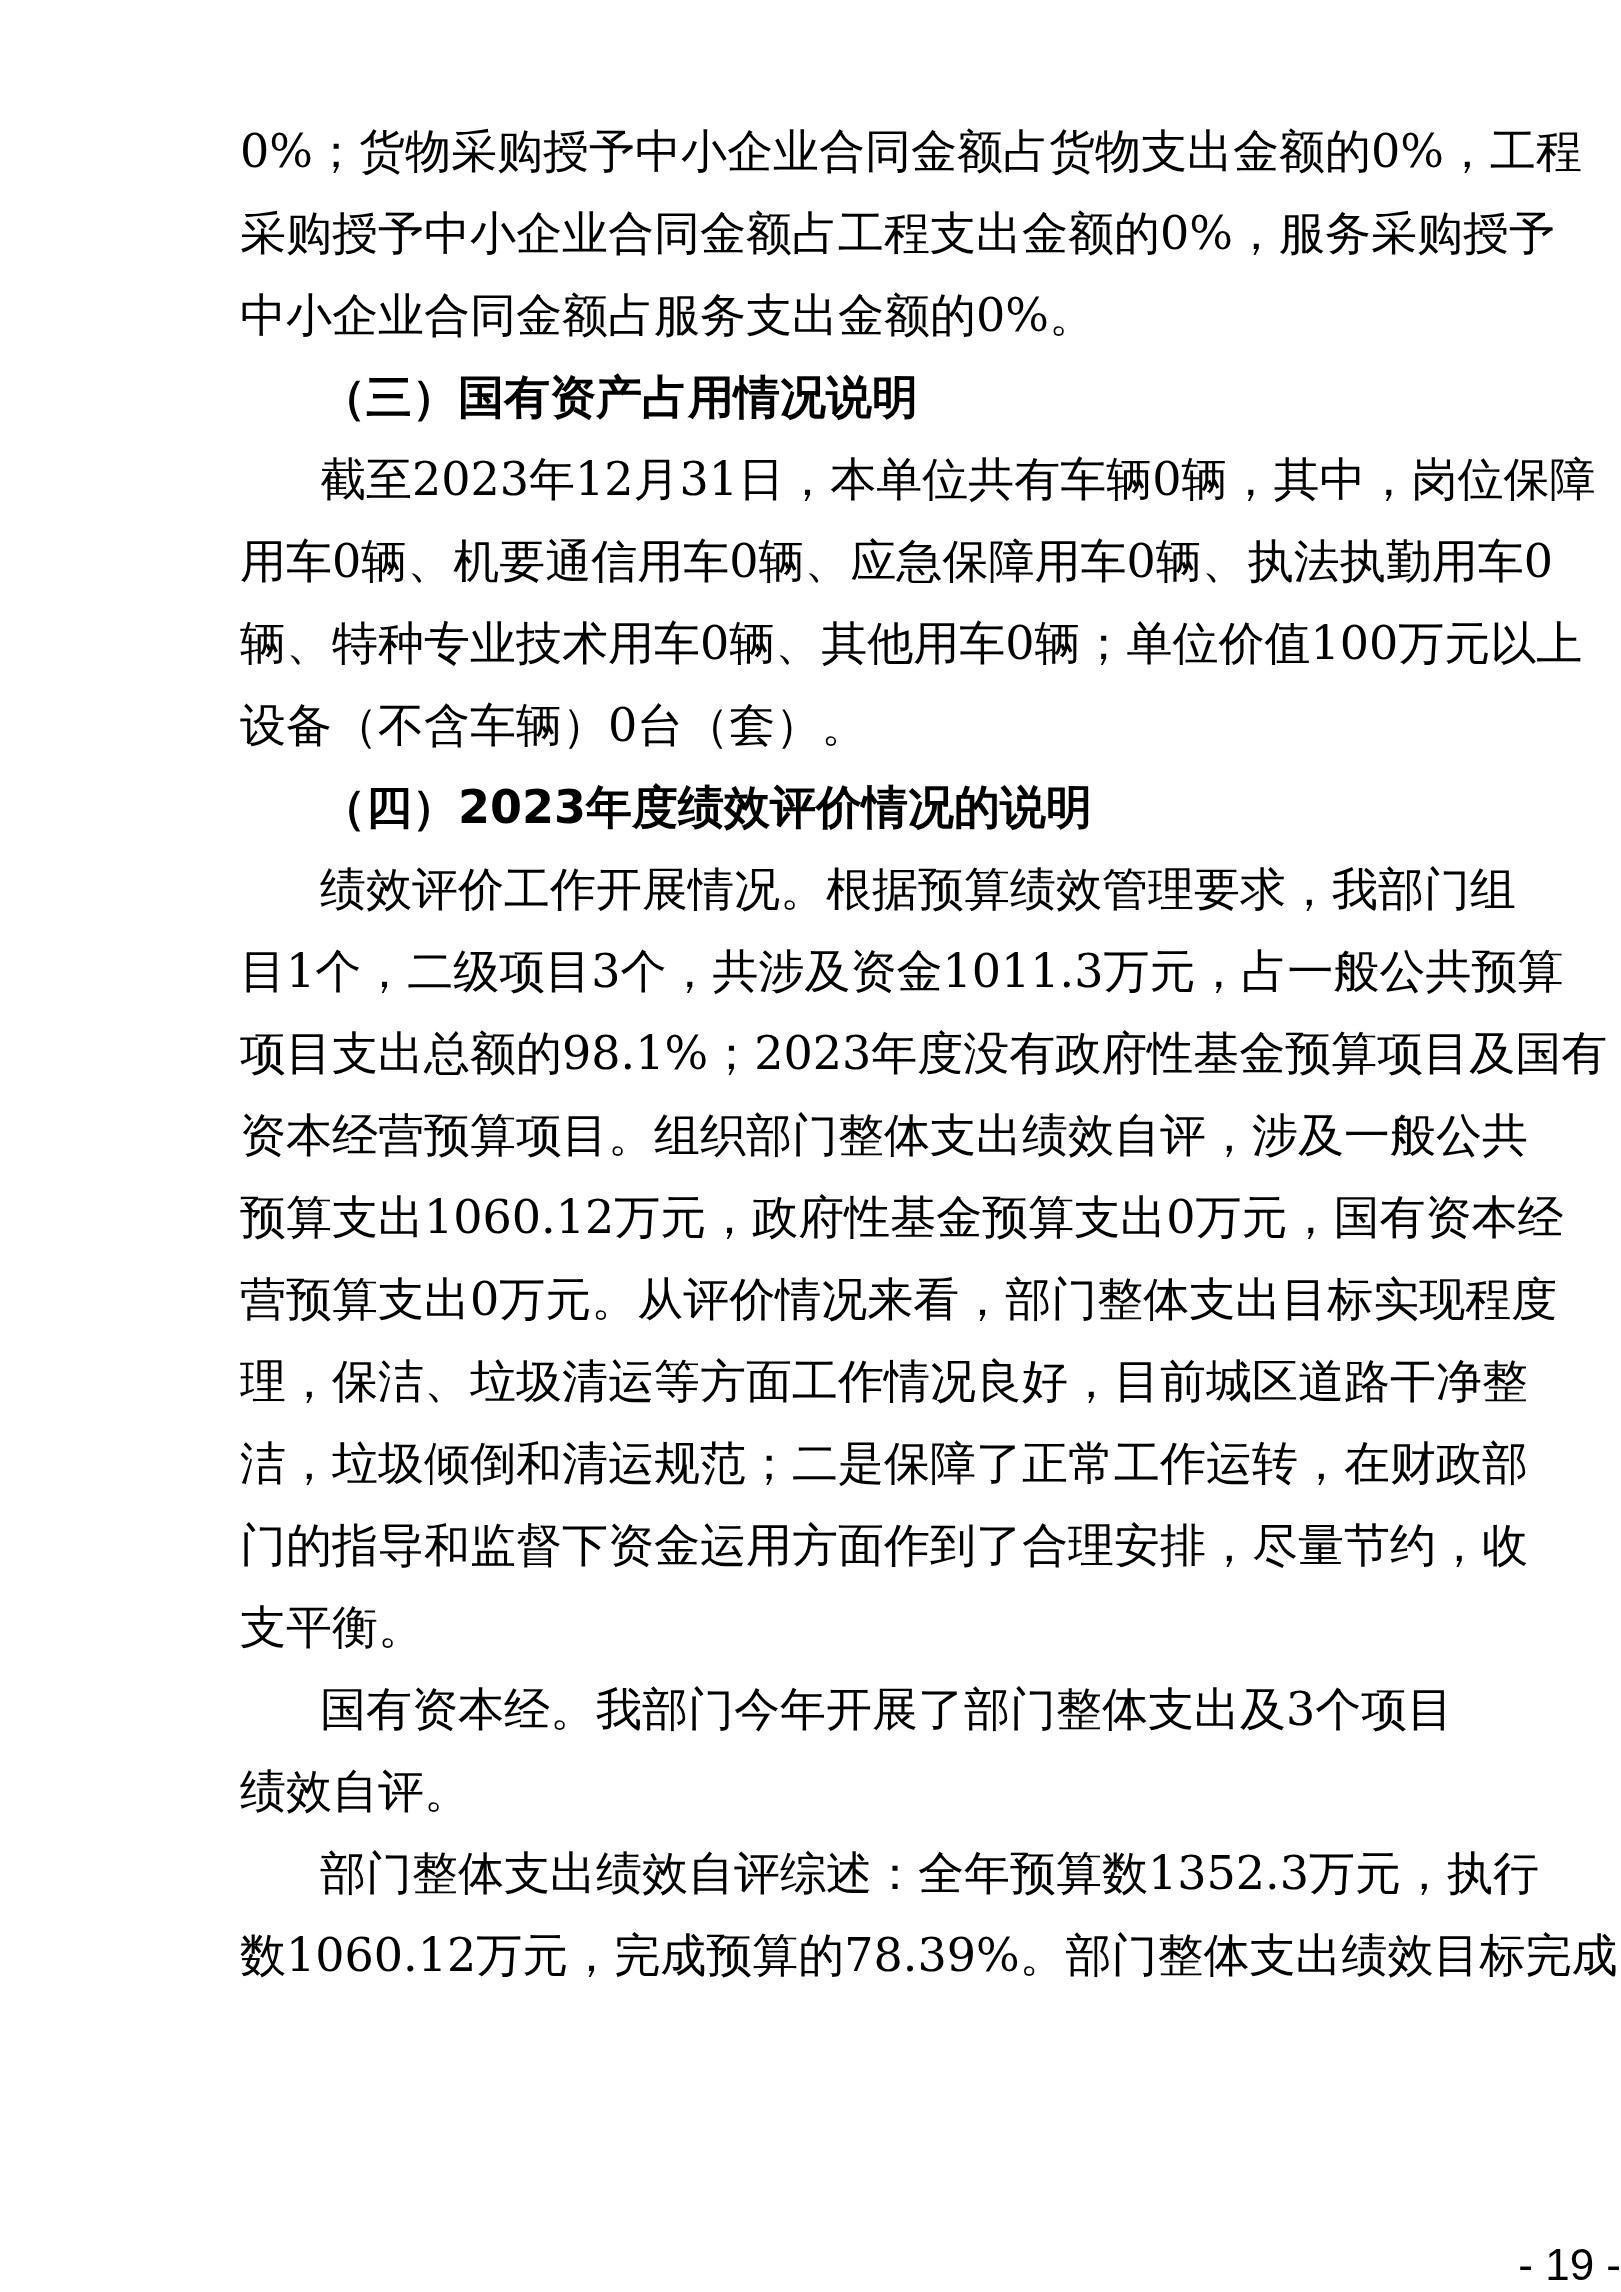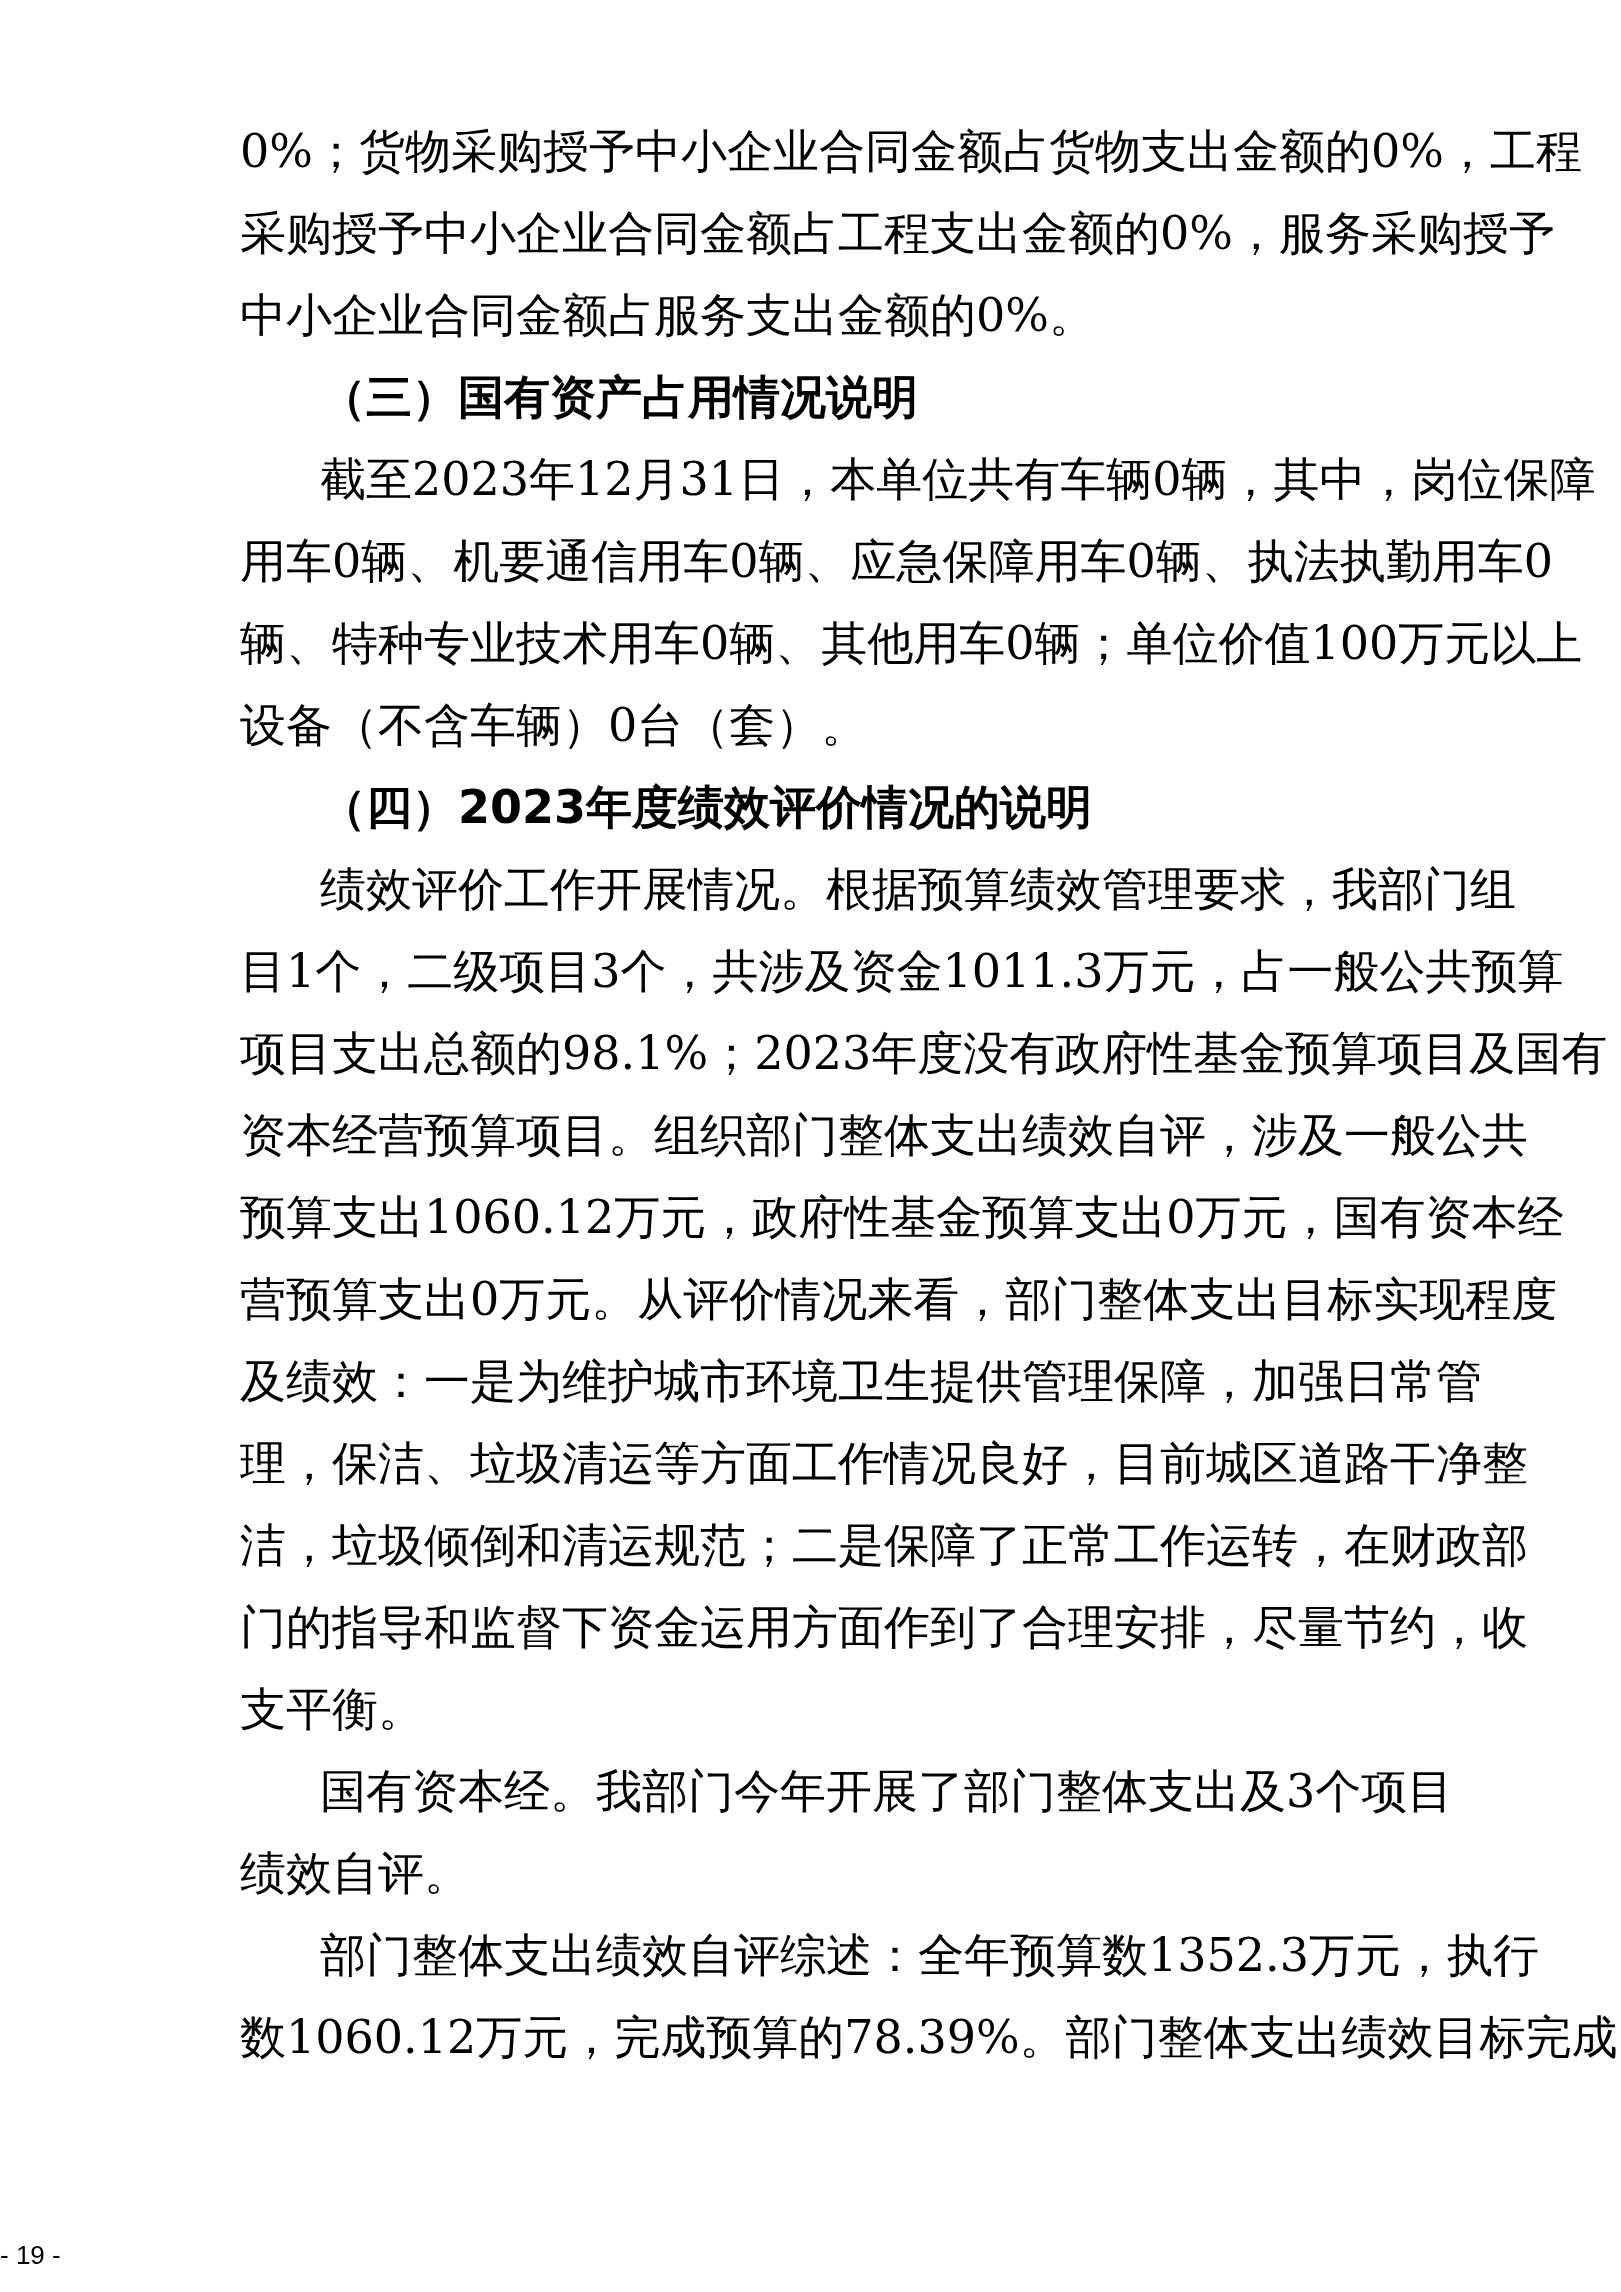--- a/index.html
+++ b/index.html
@@ -5,43 +5,42 @@
   html, body { margin:0; padding:0; background:#ffffff; }
   body { width:1621px; height:2293px; position:relative; overflow:hidden;
          font-family:"DejaVu Serif","Liberation Serif",serif; color:#000; }
   .page { position:absolute; left:240px; top:110px; width:1164px; }
   .line { height:82px; line-height:82px; font-size:46px; white-space:nowrap;
           text-align:justify; text-align-last:justify; letter-spacing:0px; }
   .line.last { text-align-last:left; }
   .indent { padding-left:80px; }
   .heading { font-family:"DejaVu Sans","Liberation Sans",sans-serif; font-weight:bold; text-align-last:left; }
   .bold { font-family:"DejaVu Sans","Liberation Sans",sans-serif; font-weight:normal; }
-  .pagenum { position:absolute; top:2240px; left:0; width:1621px; text-align:left;
-             font-family:"Liberation Sans","DejaVu Sans",sans-serif; font-size:26px; }
+  .pagenum { position:absolute; top:2240px; left:0; width:1621px; text-align:right;
+             font-family:"Liberation Sans","DejaVu Sans",sans-serif; font-size:44px; }
 </style>
 </head>
 <body>
 
 <div class="page">
   <div class="line">0%；货物采购授予中小企业合同金额占货物支出金额的0%，工程</div>
   <div class="line">采购授予中小企业合同金额占工程支出金额的0%，服务采购授予</div>
   <div class="line last">中小企业合同金额占服务支出金额的0%。</div>
   <div class="line heading indent">（三）国有资产占用情况说明</div>
   <div class="line indent">截至2023年12月31日，本单位共有车辆0辆，其中，岗位保障</div>
   <div class="line">用车0辆、机要通信用车0辆、应急保障用车0辆、执法执勤用车0</div>
   <div class="line">辆、特种专业技术用车0辆、其他用车0辆；单位价值100万元以上</div>
   <div class="line last">设备（不含车辆）0台（套）。</div>
   <div class="line heading indent">（四）2023年度绩效评价情况的说明</div>
   <div class="line indent"><span class="bold">绩效评价工作开展情况。</span><span>根据预算绩效管理要求，我部门组</span></div>
   <div class="line">目1个，二级项目3个，共涉及资金1011.3万元，占一般公共预算</div>
   <div class="line">项目支出总额的98.1%；2023年度没有政府性基金预算项目及国有</div>
   <div class="line">资本经营预算项目。组织部门整体支出绩效自评，涉及一般公共</div>
   <div class="line">预算支出1060.12万元，政府性基金预算支出0万元，国有资本经</div>
   <div class="line">营预算支出0万元。从评价情况来看，部门整体支出目标实现程度</div>
-  <div class="line">及绩效：一是为维护城市环境卫生提供管理保障，加强日常管</div>
   <div class="line">理，保洁、垃圾清运等方面工作情况良好，目前城区道路干净整</div>
   <div class="line">洁，垃圾倾倒和清运规范；二是保障了正常工作运转，在财政部</div>
   <div class="line">门的指导和监督下资金运用方面作到了合理安排，尽量节约，收</div>
   <div class="line last">支平衡。</div>
   <div class="line indent"><span class="bold">国有资本经。</span><span>我部门今年开展了部门整体支出及3个项目</span></div>
   <div class="line last">绩效自评。</div>
   <div class="line indent">部门整体支出绩效自评综述：全年预算数1352.3万元，执行</div>
   <div class="line">数1060.12万元，完成预算的78.39%。部门整体支出绩效目标完成</div>
 </div>
 

